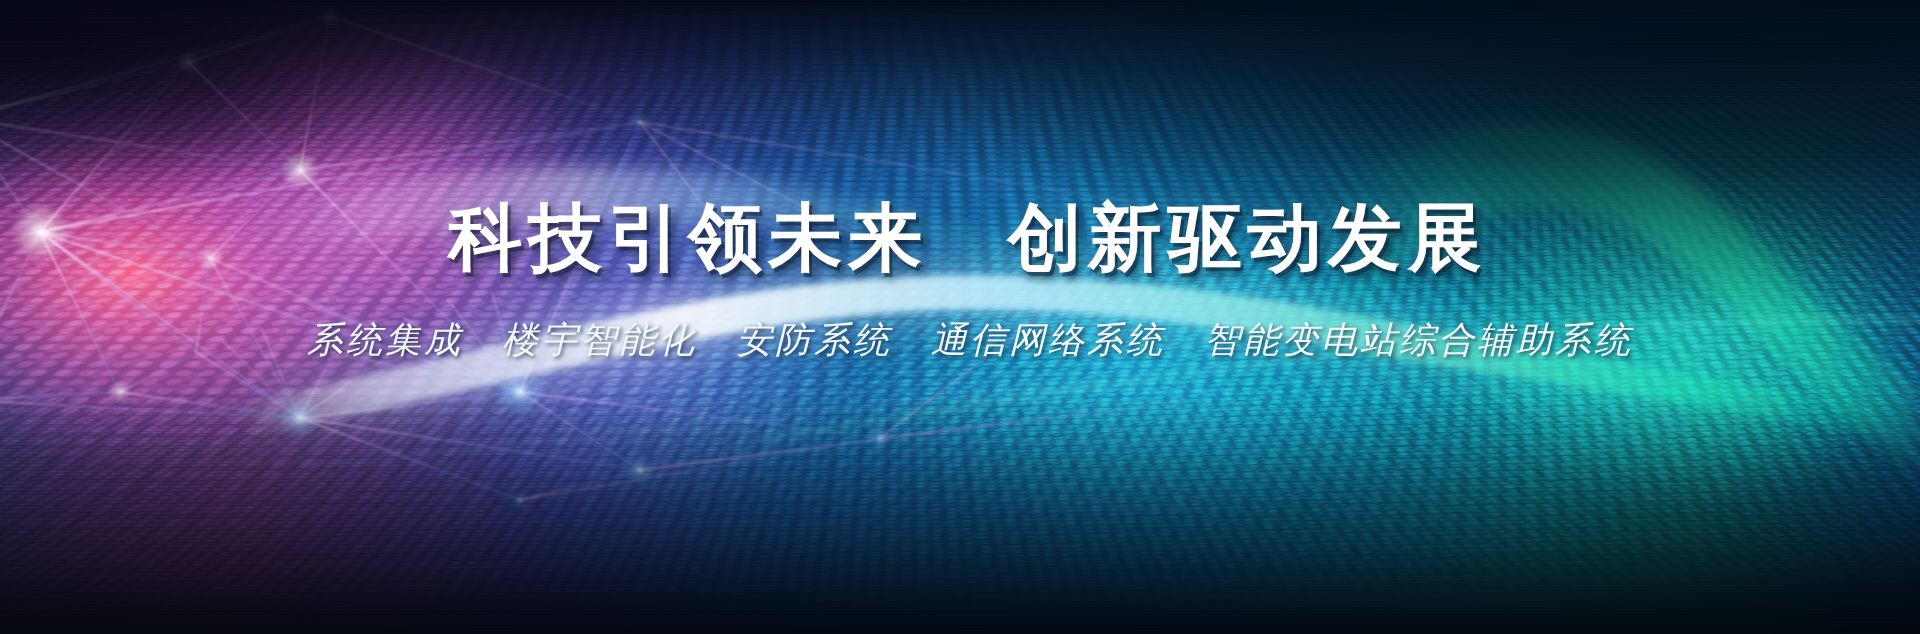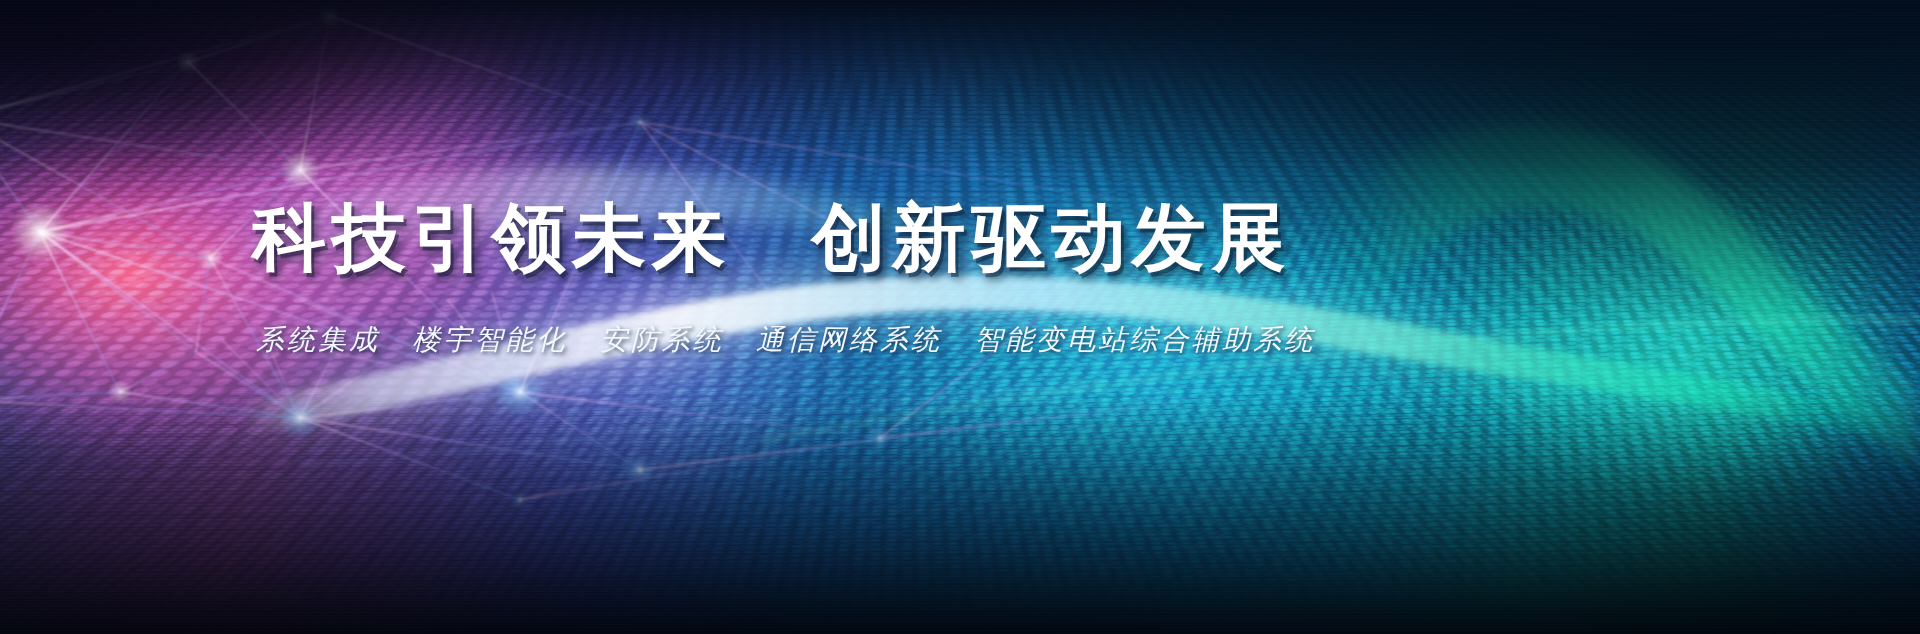--- a/index.html
+++ b/index.html
@@ -161,40 +161,41 @@
 
   
   #network{position:absolute;left:0;top:0;width:1200px;height:634px;}
 
   
   #ribbons{position:absolute;left:0;top:0;width:1920px;height:634px;}
 
   
   #text-block{
     position:absolute;
-    left:252px;
+    left:268px;
     top:196px;
     width:1400px;
+    text-align:center;
   }
   #headline{
     margin:0;
     font-size:74px;
     line-height:84px;
     font-weight:700;
     color:#ffffff;
     letter-spacing:6px;
     white-space:pre;
     text-shadow:
       3px 4px 0 rgba(10,20,40,.42),
       5px 7px 10px rgba(4,10,24,.55),
       0 0 26px rgba(150,215,255,.28);
   }
   #subline{
     margin:42px 0 0 4px;
-    font-size:28px;
+    font-size:36px;
     line-height:36px;
     font-weight:400;
     font-style:italic;
     color:#f2f8ff;
     letter-spacing:3px;
     white-space:pre;
     text-shadow:
       2px 2px 4px rgba(4,12,28,.7),
       0 0 16px rgba(160,225,255,.35);
   }

